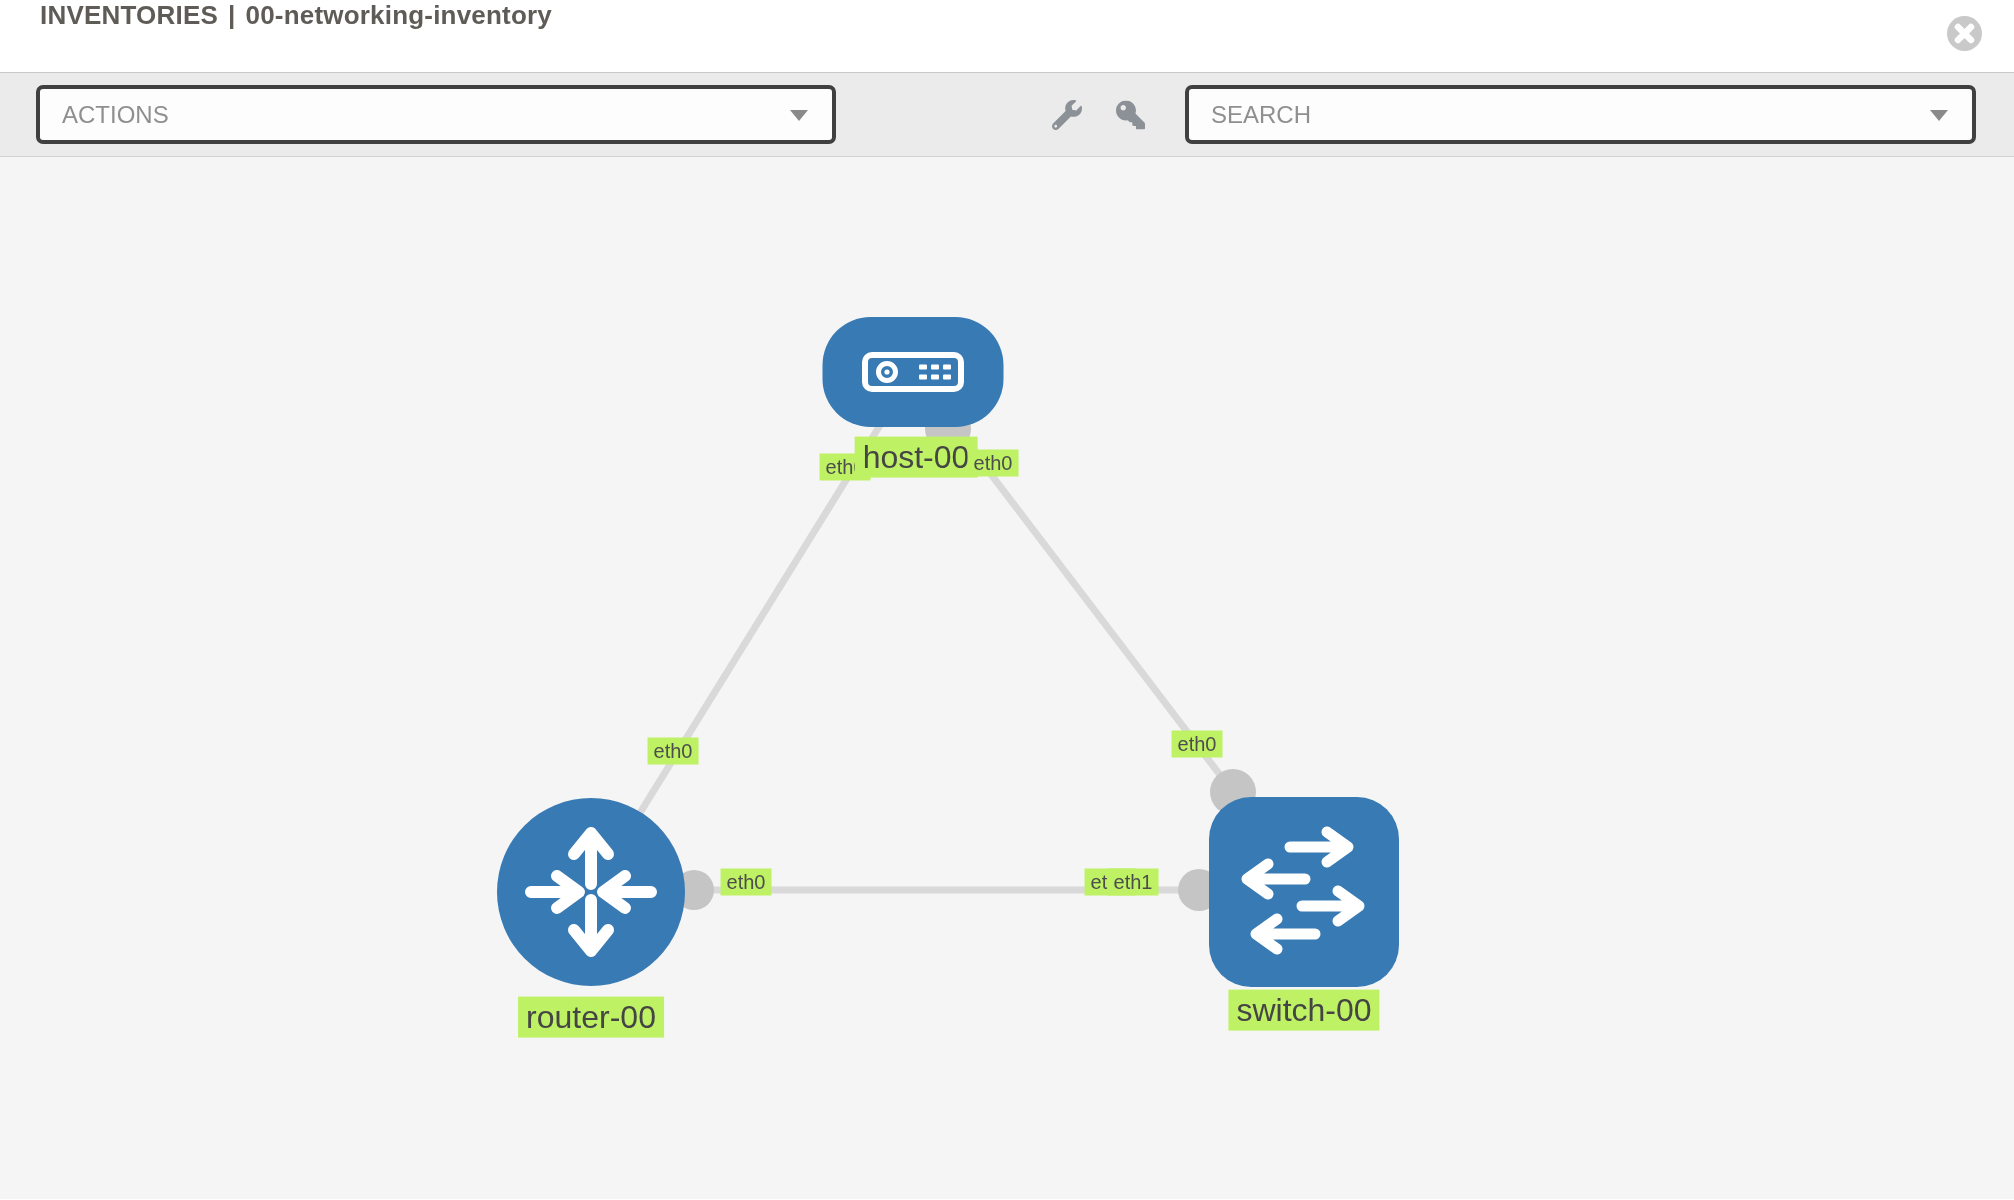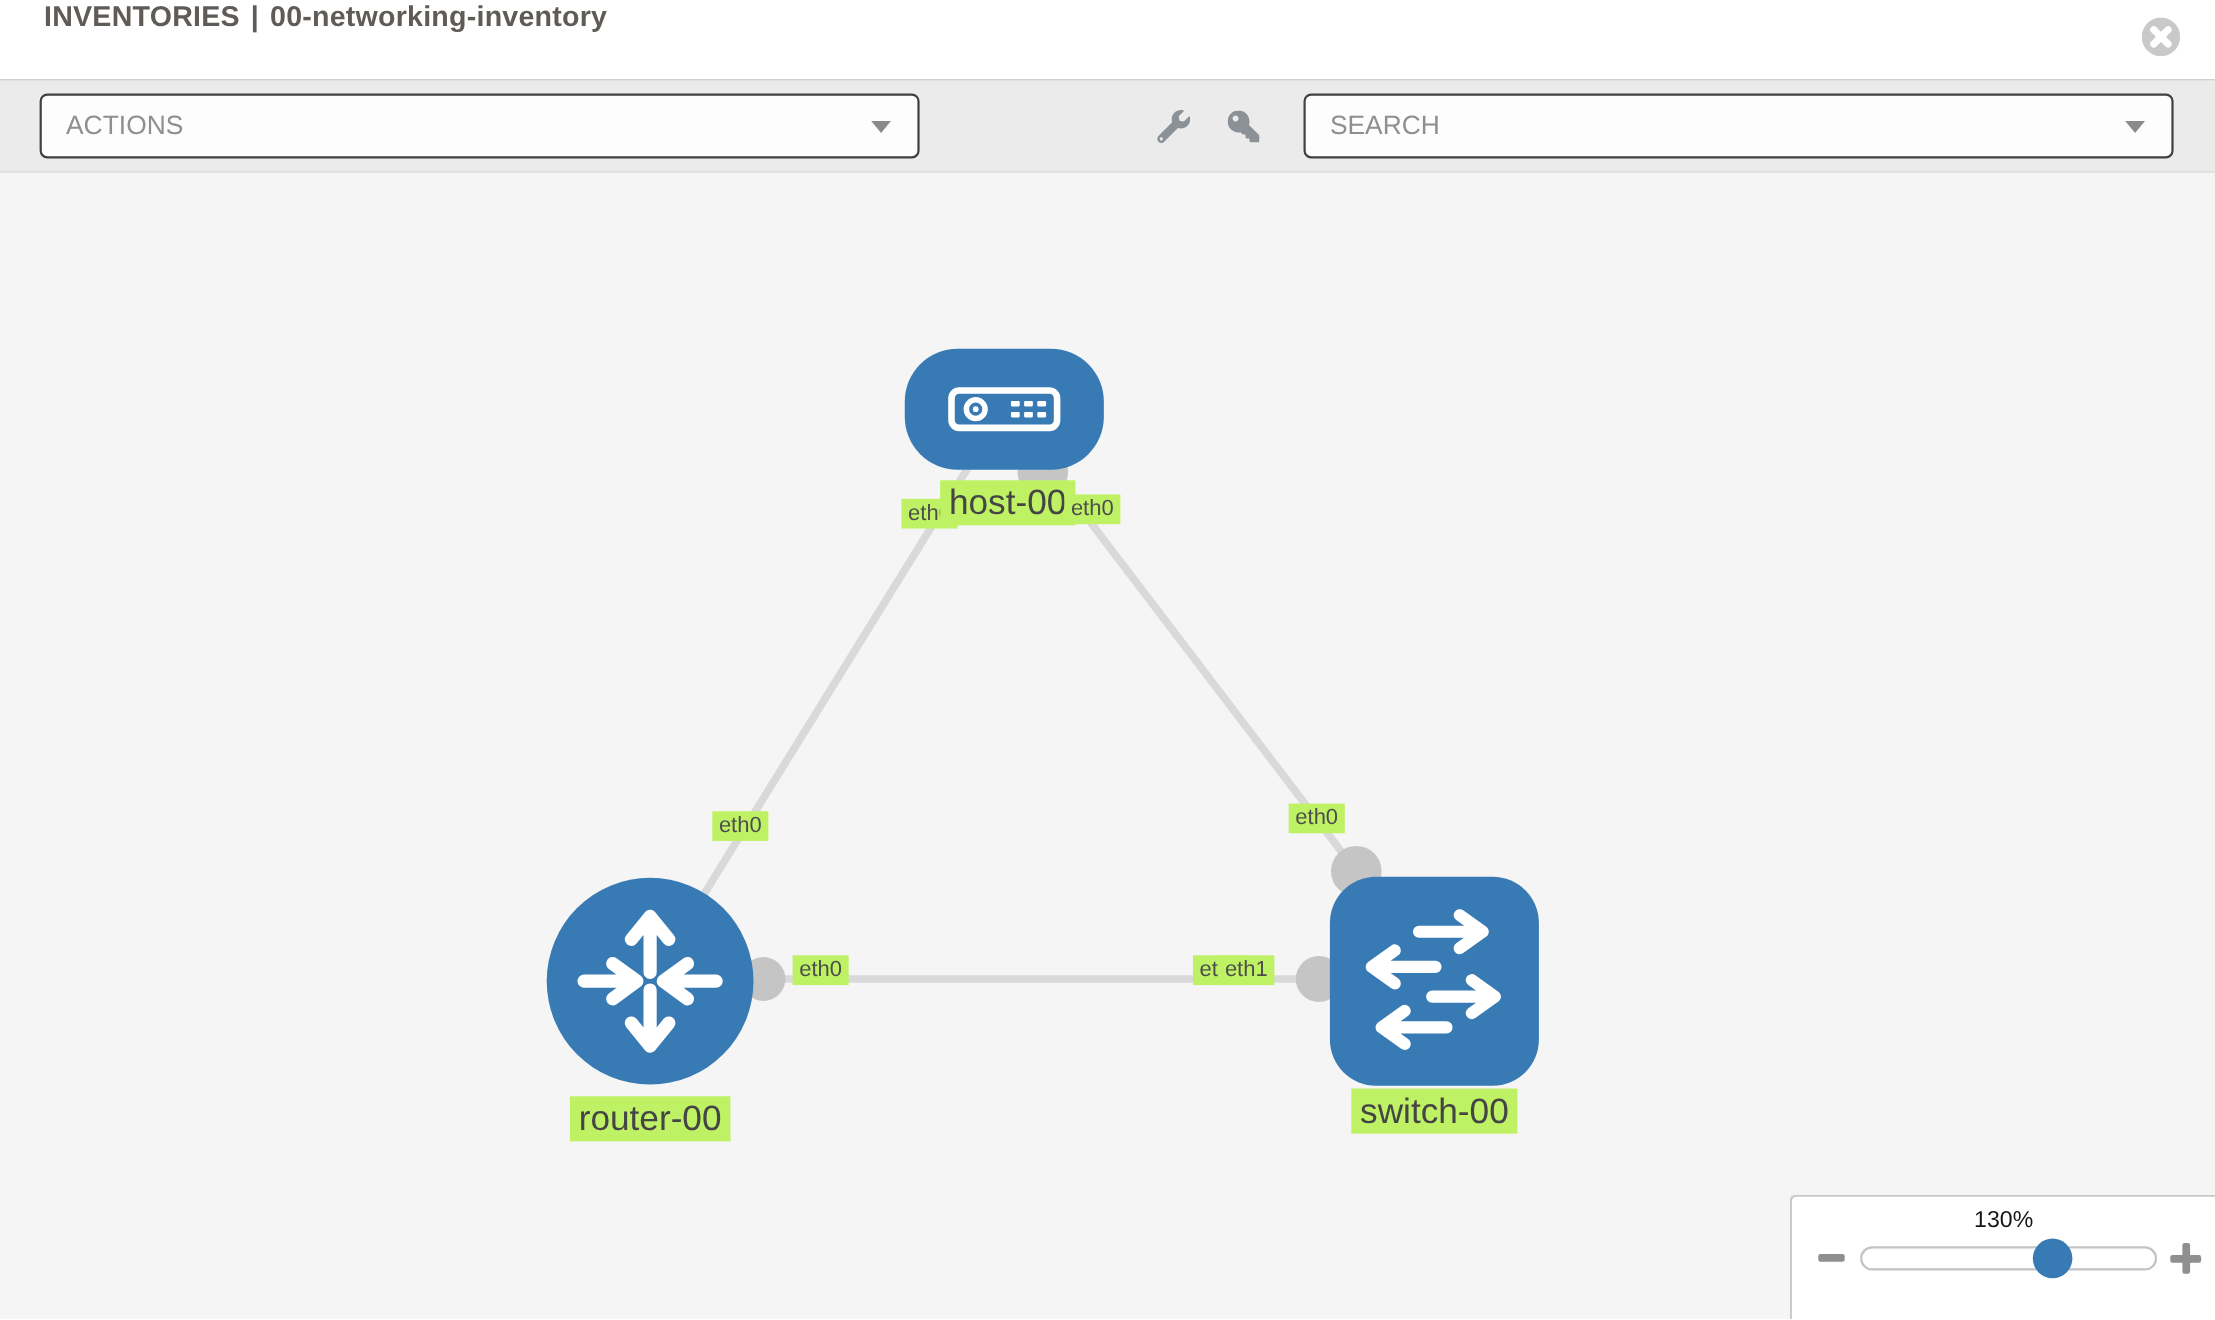--- a/index.html
+++ b/index.html
@@ -22,21 +22,21 @@
   }
   
   .toolbar {
     position:relative; height:85px;
     background:var(--toolbar-bg,#ebebeb);
     border-top:1px solid #c9c9c9;
     border-bottom:1px solid #d2d2d2;
   }
   .select-box {
     position:absolute; top:12px; height:59px;
-    background:#fdfdfd; border:2px solid #404040; border-radius:7px;
+    background:#fdfdfd; border:4px solid #404040; border-radius:7px;
     display:flex; align-items:center;
     font-size:24px; color:#8f8f8f; cursor:pointer;
   }
   .select-box .chevron {
     position:absolute; right:24px; top:50%; margin-top:-5px;
     width:0; height:0;
     border-left:9px solid transparent; border-right:9px solid transparent;
     border-top:11px solid #8a8a8a;
   }
   .actions-box { left:36px;  width:800px; padding-left:22px; }
@@ -185,20 +185,13 @@
   <div class="chip node-chip" style="left:916px;  top:300px;">host-00</div>
   <div class="chip if-chip" style="left:993px;  top:306px;">eth0</div>
   <div class="chip if-chip" style="left:673px;  top:594px;">eth0</div>
   <div class="chip if-chip" style="left:1197px; top:587px;">eth0</div>
   <div class="chip if-chip" style="left:746px;  top:725px;">eth0</div>
   <div class="chip if-chip" style="left:1110px; top:725px;">eth0</div>
   <div class="chip if-chip" style="left:1133px; top:725px;">eth1</div>
   <div class="chip node-chip" style="left:591px;  top:860px;">router-00</div>
   <div class="chip node-chip" style="left:1304px; top:853px;">switch-00</div>
 
-  <div class="zoom-panel">
-    <div class="zoom-level">130%</div>
-    <div class="zoom-out"></div>
-    <div class="zoom-track"></div>
-    <div class="zoom-knob"></div>
-    <div class="zoom-in"></div>
-  </div>
 </div>
 
 </body></html>

